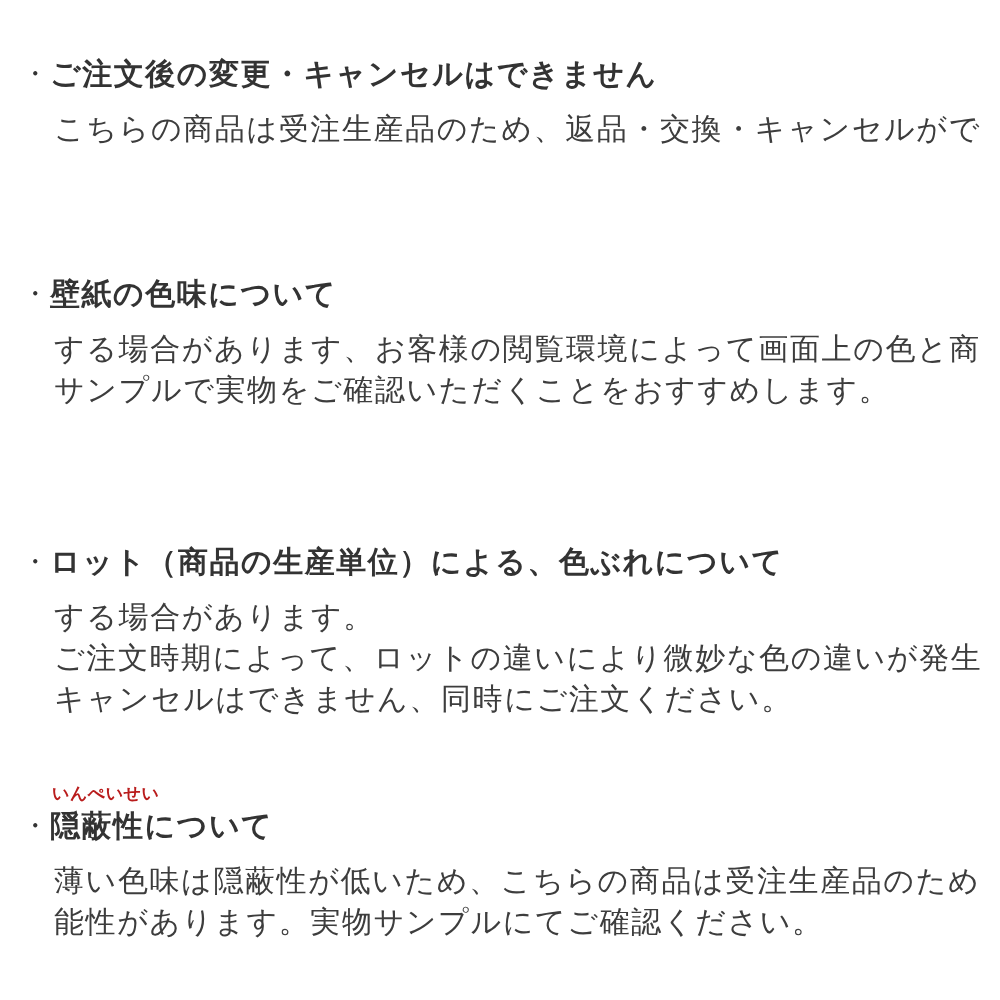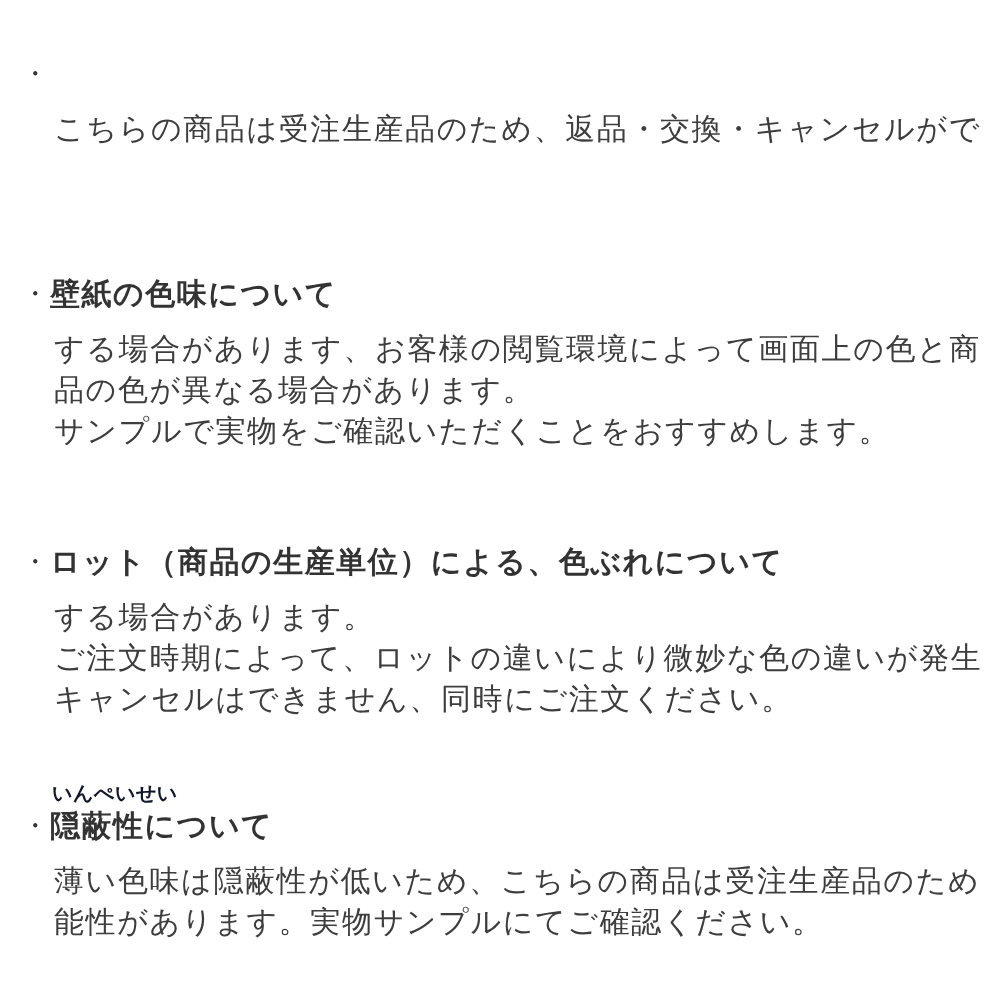--- a/index.html
+++ b/index.html
@@ -46,52 +46,52 @@
     color: #3d3d3d;
     letter-spacing: 1.6px;
   }
   .body-line {
     white-space: nowrap;
   }
   .furigana {
     position: absolute;
     top: -22px;
     left: 52px;
-    font-size: 20px;
+    font-size: 17px;
     line-height: 15px;
     font-weight: bold;
-    color: #0f172a;
+    color: #b91c1c;
     letter-spacing: 0.5px;
     white-space: nowrap;
   }
   #sec-cancellation { top: 56px; }
   #sec-color-tone   { top: 276px; }
   #sec-lot          { top: 544px; }
   #sec-opacity      { top: 808px; }
 </style>
 </head>
 <body>
 
 <div class="section" id="sec-cancellation">
   <div class="heading">
     <span class="bullet">・</span>
+    <span class="title">ご注文後の変更・キャンセルはできません</span>
   </div>
   <div class="section-body">
     <div class="body-line">こちらの商品は受注生産品のため、返品・交換・キャンセルがで</div>
   </div>
 </div>
 
 <div class="section" id="sec-color-tone">
   <div class="heading">
     <span class="bullet">・</span>
     <span class="title">壁紙の色味について</span>
   </div>
   <div class="section-body">
     <div class="body-line">する場合があります、お客様の閲覧環境によって画面上の色と商</div>
-    <div class="body-line">品の色が異なる場合があります。</div>
     <div class="body-line">サンプルで実物をご確認いただくことをおすすめします。</div>
   </div>
 </div>
 
 <div class="section" id="sec-lot">
   <div class="heading">
     <span class="bullet">・</span>
     <span class="title">ロット（商品の生産単位）による、色ぶれについて</span>
   </div>
   <div class="section-body">

